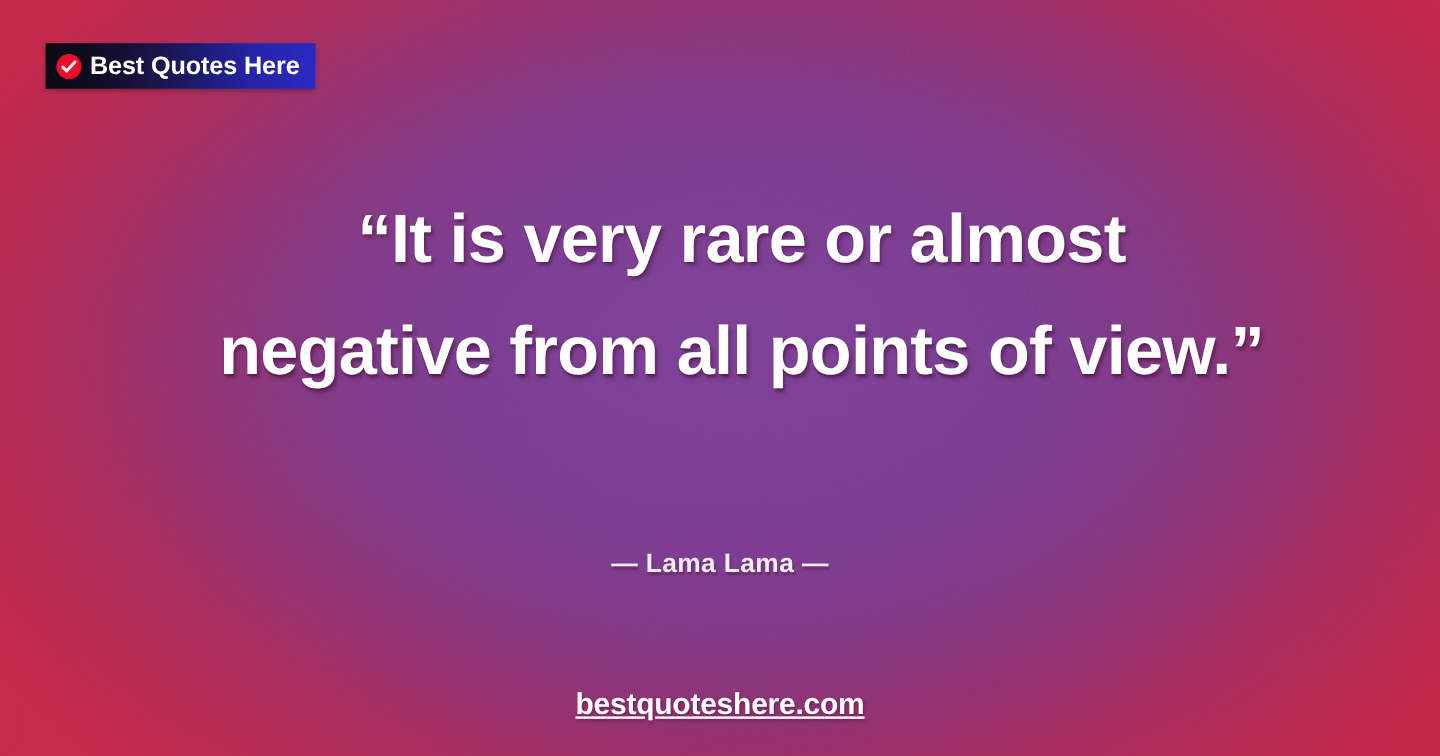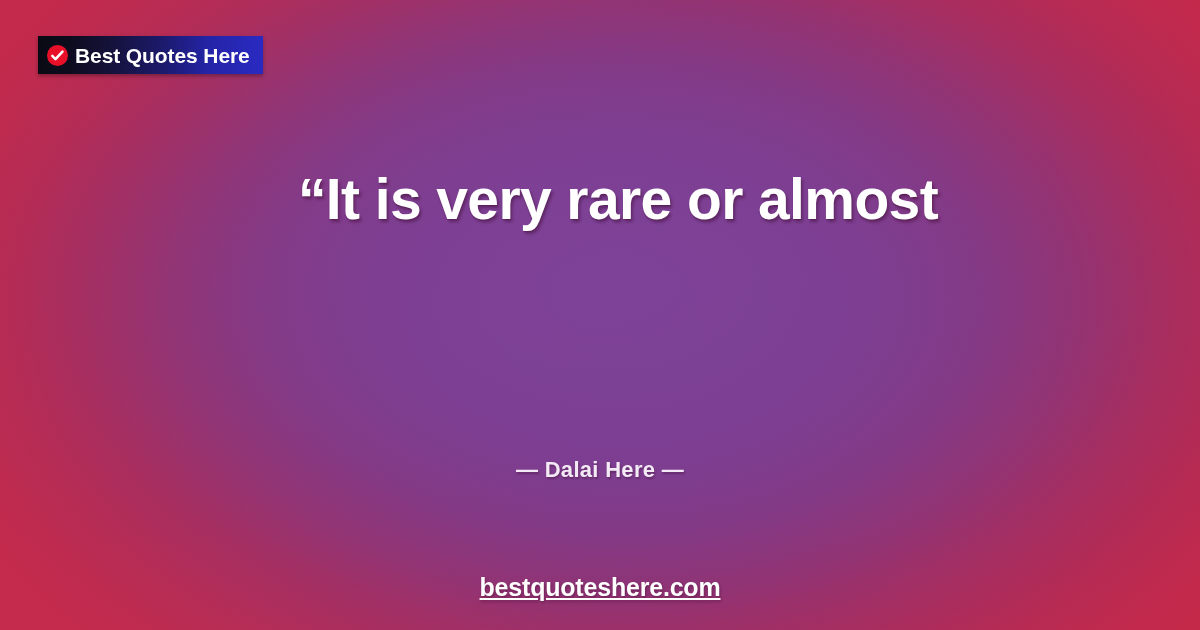--- a/index.html
+++ b/index.html
@@ -171,19 +171,20 @@
     <span id="brand-check-icon">
       <svg width="21" height="21" viewBox="0 0 21 21" aria-hidden="true">
         <path d="M5.3 10.9 L8.5 14.1 L15.5 6.6" fill="none" stroke="#ffffff" stroke-width="2.5" stroke-linecap="round" stroke-linejoin="round"></path>
       </svg>
     </span>
     <span id="brand-label">Best Quotes Here</span>
   </div>
 
   <div id="quote-block">
     <div class="quote-line">“It is very rare or almost</div>
+    <div class="quote-line">negative from all points of view.”</div>
   </div>
 
-  <div id="attribution">— Dalai Here —</div>
+  <div id="attribution">— Lama Lama —</div>
 
   <div id="footer-site">bestquoteshere.com</div>
 
 </div>
 
 </body></html>

